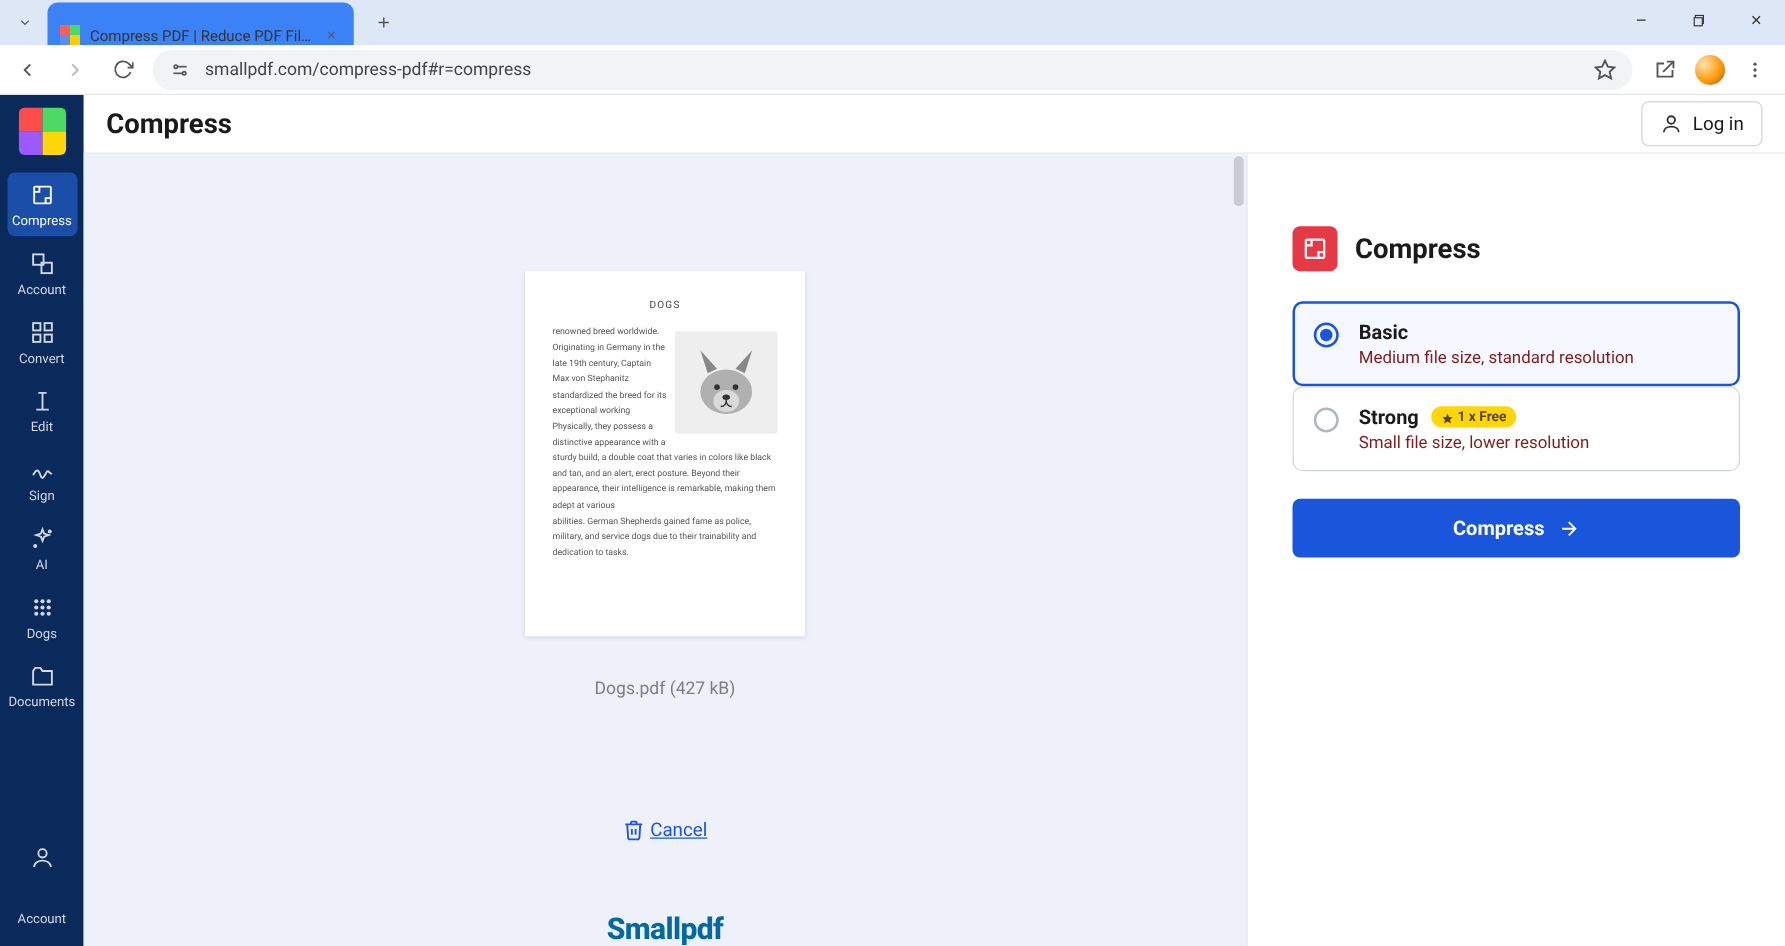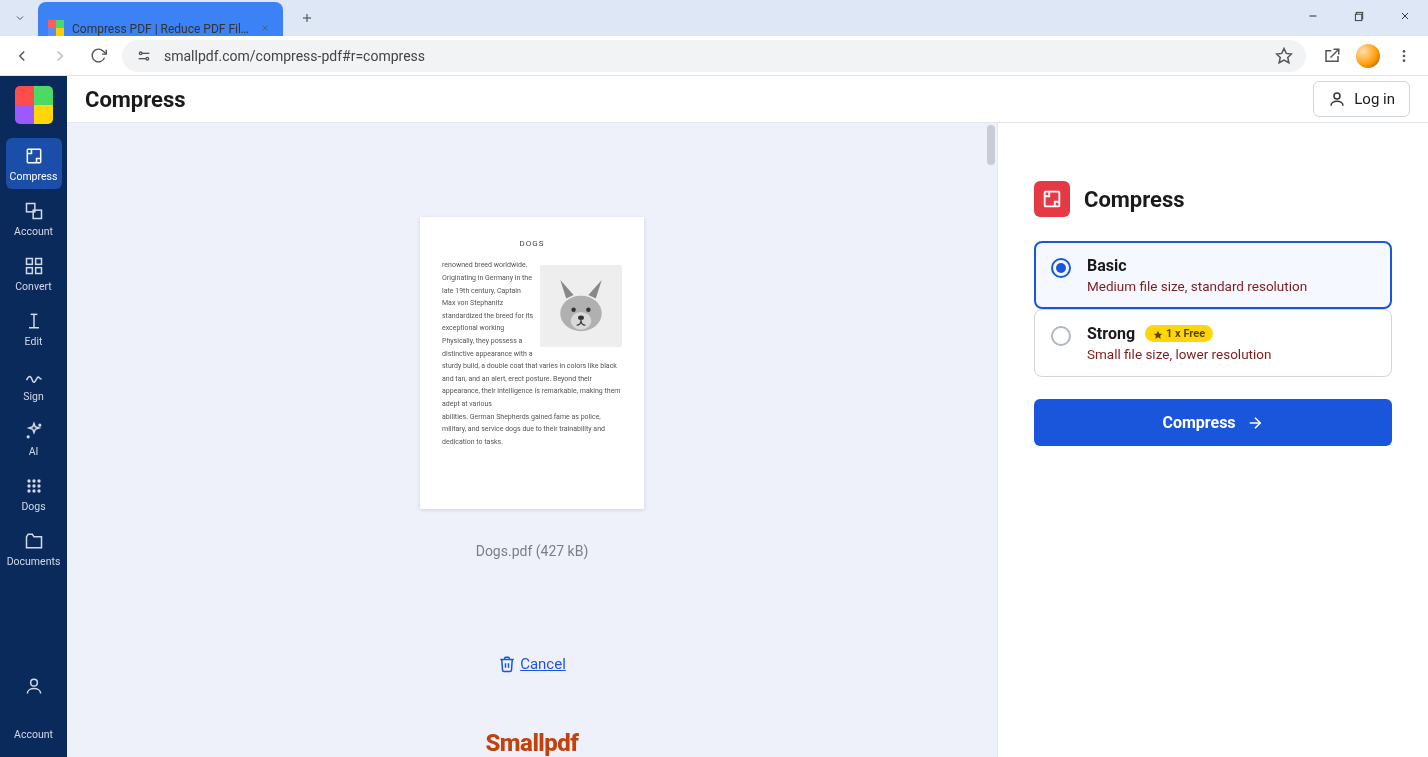--- a/index.html
+++ b/index.html
@@ -49,21 +49,21 @@
 .workspace { flex:1; display:flex; }
 .canvas { flex:1; background:#eef1f9; display:flex; flex-direction:column; align-items:center; position:relative; border-right:1px solid #e6e8ec; overflow:hidden;}
 .doc-card { margin-top: 94px; width: 224px; height: 292px; background:#fff; box-shadow: 0 1px 4px rgba(0,0,0,0.12); display:flex; flex-direction:column; align-items:center; padding: 20px 22px; font-size: 7px; line-height: 1.8; color:#555;}
 .doc-card .doc-title { font-size: 8px; letter-spacing: 1px; margin-bottom: 8px; color:#444;}
 .doc-body { position:relative; width:100%;}
 .doc-img { float:right; width: 82px; height: 82px; background: #eee; margin: 6px 0 4px 6px; border-radius:2px; display:flex; align-items:center; justify-content:center;}
 .doc-img svg { width: 74px; height: 74px; }
 .file-label { margin-top: 34px; font-size: 14px; color:#7a7f87;}
 .cancel-row { margin-top: 96px; display:flex; align-items:center; gap:4px; color:#1a56db; font-size:15px; cursor:pointer;}
 .cancel-row span { text-decoration: underline; }
-.brand-wm { margin-top: 56px; font-size: 24px; font-weight: 800; color:#c2410c; letter-spacing:-0.5px;}
+.brand-wm { margin-top: 56px; font-size: 24px; font-weight: 800; color:#0369a1; letter-spacing:-0.5px;}
 .scrollbar-stub { position:absolute; right:2px; top:2px; width:8px; height:40px; background:#c9ccd3; border-radius:4px;}
 
 .side-panel { width: 430px; background:#fff; padding: 58px 36px; }
 .panel-head { display:flex; align-items:center; gap: 14px; margin-bottom: 24px;}
 .panel-head-icon { width:36px; height:36px; background:#e63946; border-radius:6px; display:flex; align-items:center; justify-content:center; color:#fff;}
 .panel-head h2 { font-size:22px; font-weight:700; color:#1a1a1a;}
 .option { border:1px solid #d0d5dd; border-radius:8px; padding: 14px 16px; display:flex; gap:16px; cursor:pointer;}
 .option.selected { border:2px solid #1a56db; padding: 13px 15px; background:#f5f8ff;}
 .radio { width:20px; height:20px; border-radius:50%; border:2px solid #b0b7c3; margin-top:2px; flex-shrink:0; position:relative;}
 .option.selected .radio { border-color:#1a56db;}

